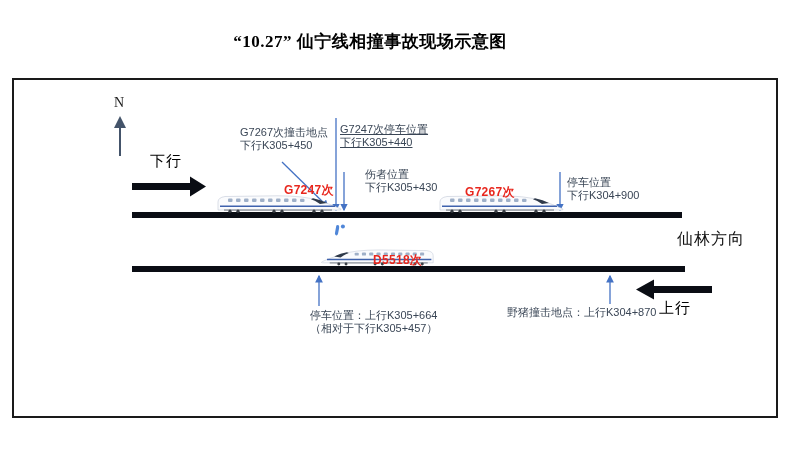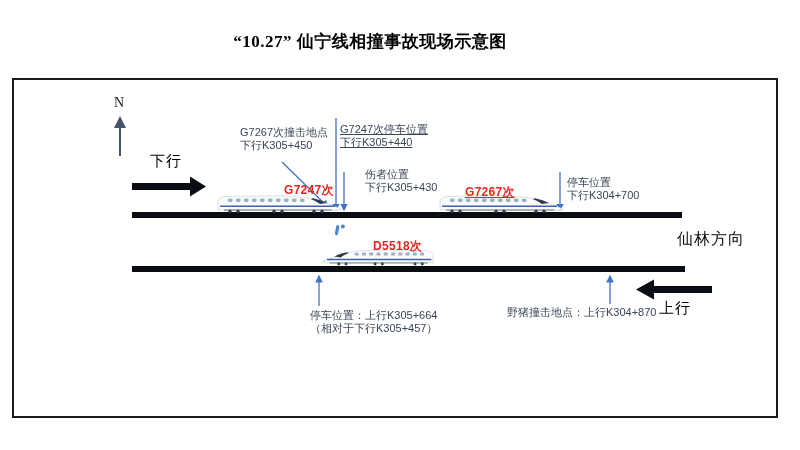--- a/index.html
+++ b/index.html
@@ -108,26 +108,26 @@
     <div class="abs terminus" style="left:663px;top:149px;">仙林方向</div>
 
     <svg class="train-svg" style="left:202px;top:113px;" width="130" height="20">
         <use href="#train-shape"></use>
       </svg>
     <div class="abs train-label" style="left:222px;top:102px;margin-left:48px;">G7247次</div>
 
     <svg class="train-svg" style="left:424px;top:113px;" width="130" height="20">
         <use href="#train-shape"></use>
       </svg>
-    <div class="abs train-label" style="left:451px;top:104px;text-decoration:underline;">G7267次</div>
+    <div class="abs train-label" style="left:451px;top:104px;">G7267次</div>
 
     <svg class="train-svg train-flip" style="left:303px;top:167px;" width="118" height="19">
         <use href="#train-shape"></use>
       </svg>
-    <div class="abs train-label" style="left:359px;top:158px;">D5518次</div>
+    <div class="abs train-label" style="left:359px;top:172px;">D5518次</div>
 
     <svg class="abs" style="left:317px;top:142px;" width="17" height="17" viewBox="0 0 16 16">
       <path class="person" d="M5,3.2 Q8.2,2 7.6,6 L6.6,11 Q6.1,13 4.6,12.5 Q3.1,12 3.9,9.5 Z"></path>
       <circle class="person" cx="11.2" cy="4.2" r="1.9"></circle>
     </svg>
 
     <div class="abs ann" style="left:226px;top:46px;">
       <span style="display:block">G7267次撞击地点</span>
       <span style="display:block">下行K305+450</span>
     </div>
@@ -137,21 +137,21 @@
       <span style="display:block">下行K305+440</span>
     </div>
 
     <div class="abs ann" style="left:335px;top:88px;margin-left:16px;">
       <span style="display:block">伤者位置</span>
       <span style="display:block">下行K305+430</span>
     </div>
 
     <div class="abs ann" style="left:553px;top:96px;">
       <span style="display:block">停车位置</span>
-      <span style="display:block">下行K304+700</span>
+      <span style="display:block">下行K304+900</span>
     </div>
 
     <div class="abs ann" style="left:296px;top:229px;">
       <span style="display:block">停车位置：上行K305+664</span>
       <span style="display:block">（相对于下行K305+457）</span>
     </div>
 
     <div class="abs ann" style="left:493px;top:226px;">
       <span style="display:block">野猪撞击地点：上行K304+870</span>
     </div>

